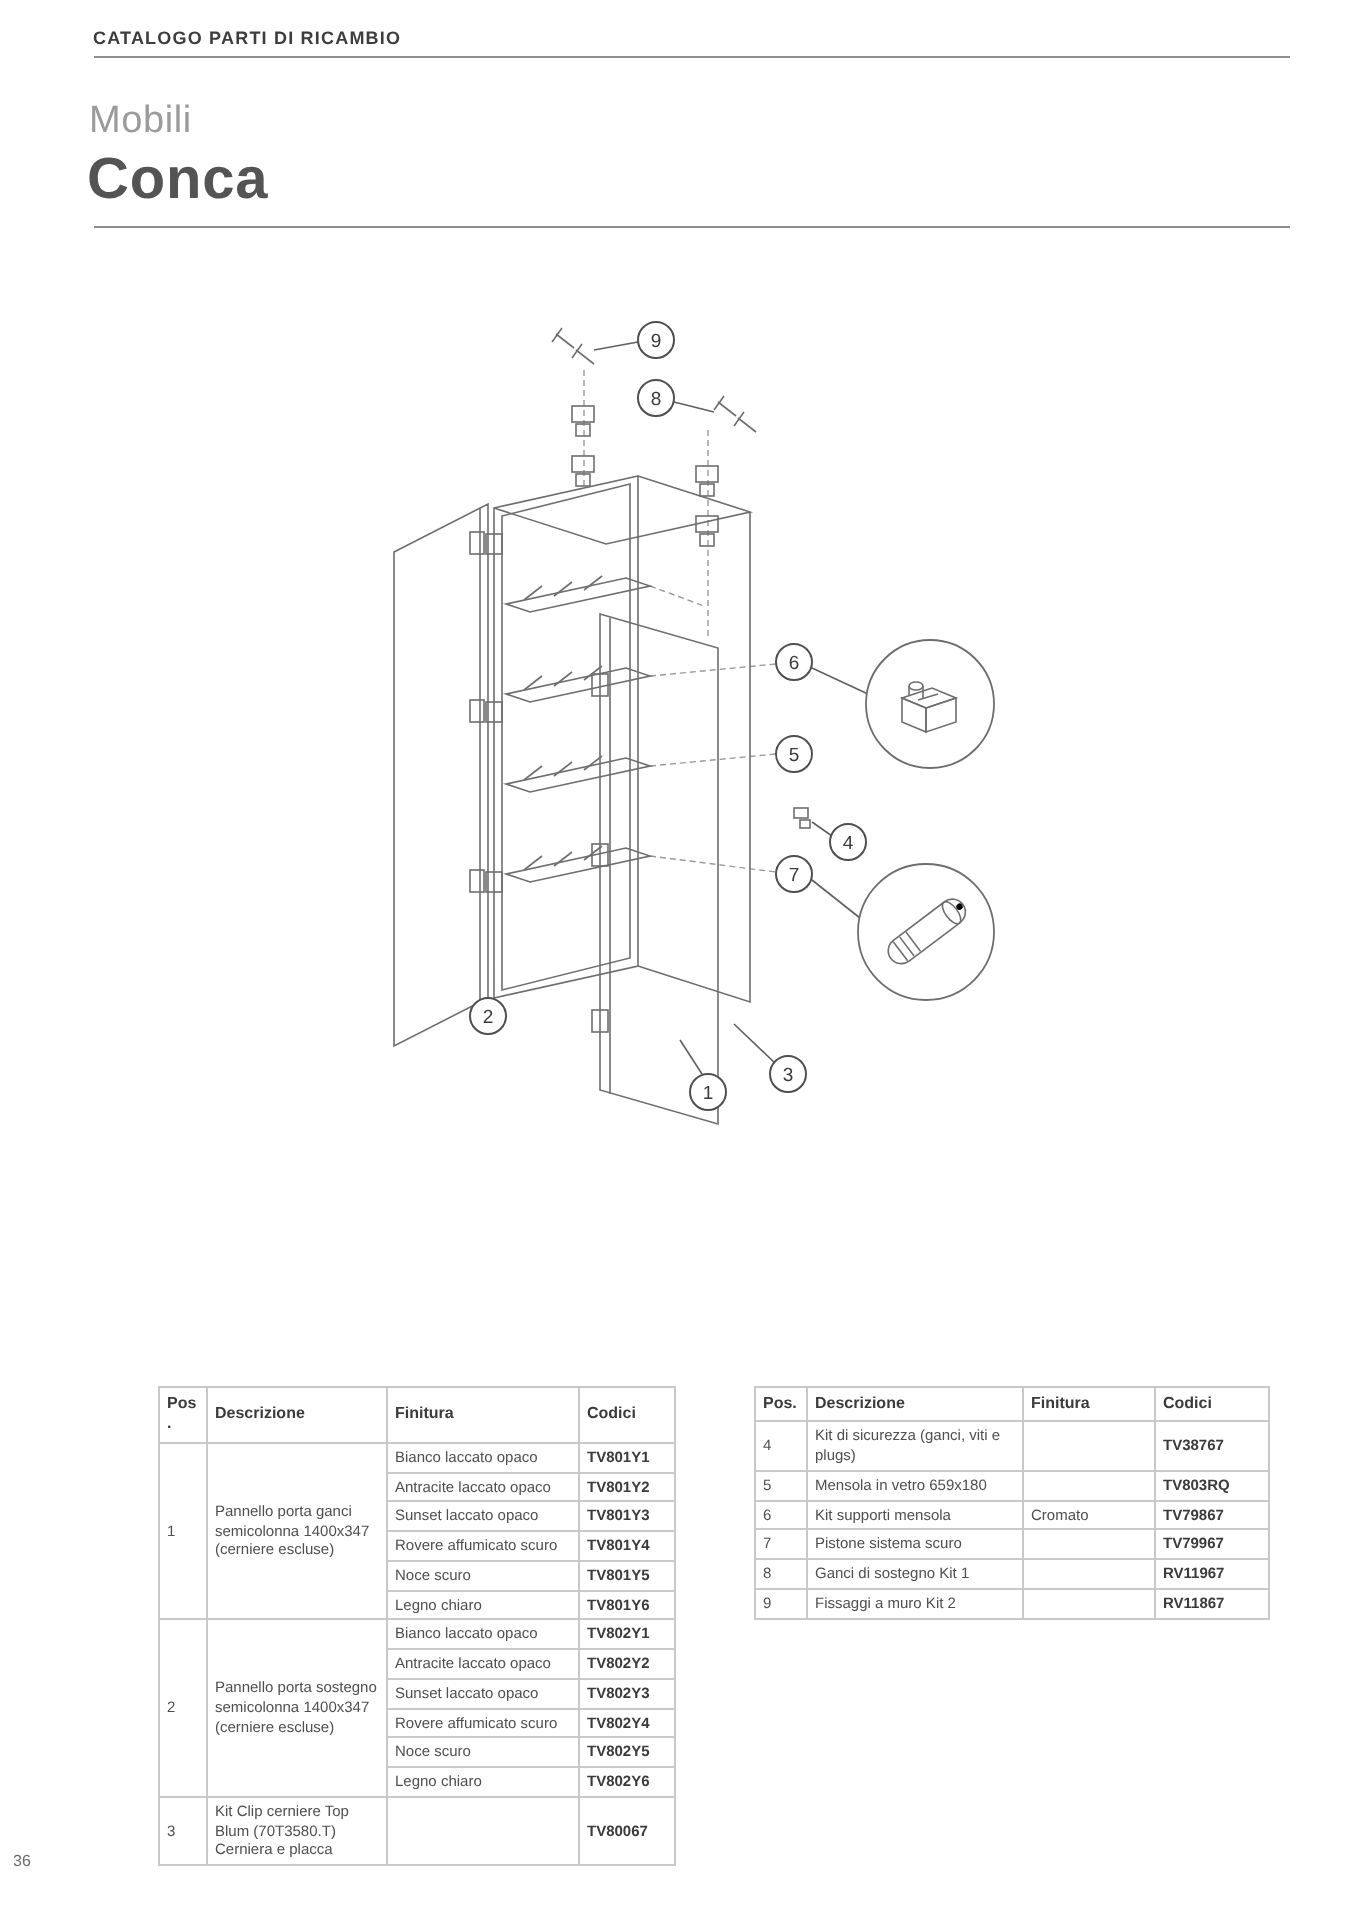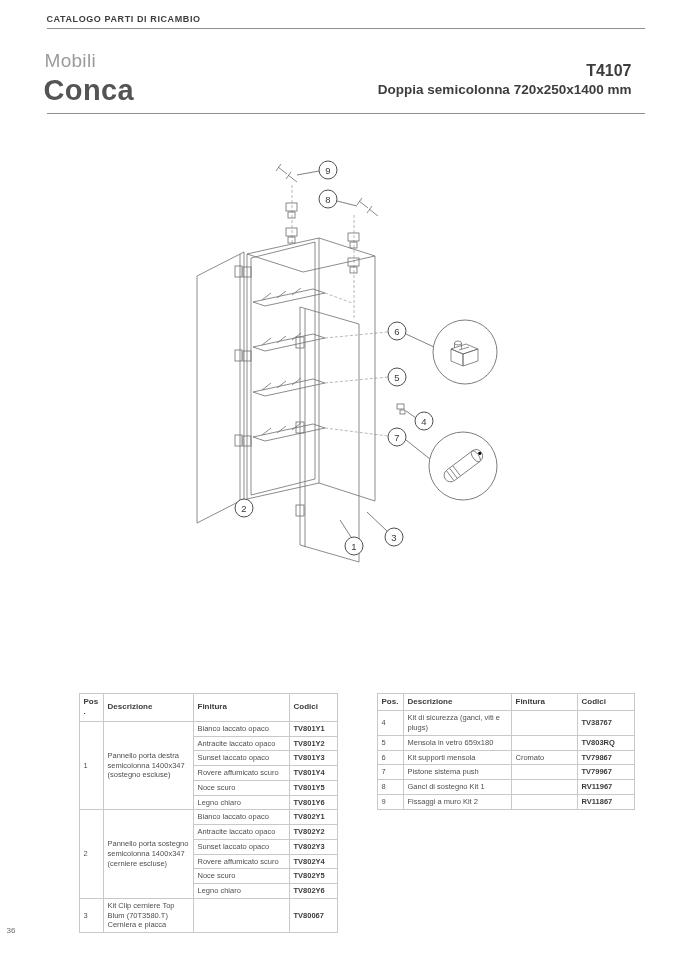--- a/index.html
+++ b/index.html
@@ -44,24 +44,20 @@
 <body>
 
 <div class="page">
 
   <div class="eyebrow">CATALOGO PARTI DI RICAMBIO</div>
   <div class="rule rule-top"></div>
 
   <div class="brand-line">Mobili</div>
   <div class="product-name">Conca</div>
 
-  <div class="title-right">
-    <div class="model-code">T4107</div>
-    <div class="model-desc">Doppia semicolonna 720x250x1400 mm</div>
-  </div>
   <div class="rule rule-bottom"></div>
 
   <div class="diagram">
     <svg width="678" height="470" viewBox="0 130 678 470">
 
       <g class="dash">
         <line x1="285" y1="185" x2="285" y2="243"></line>
         <line x1="347" y1="215" x2="347" y2="318"></line>
         <line x1="318" y1="293" x2="345" y2="303"></line>
         <line x1="318" y1="338" x2="381" y2="332"></line>
@@ -234,21 +230,21 @@
         <tr>
           <th>Pos.</th>
           <th>Descrizione</th>
           <th>Finitura</th>
           <th>Codici</th>
         </tr>
       </thead>
       <tbody>
           <tr>
             <td class="pos" rowspan="6">1</td>
-            <td class="desc" rowspan="6">Pannello porta destra semicolonna 1400x347 (sostegno escluse)</td>
+            <td class="desc" rowspan="6">Pannello porta ganci semicolonna 1400x347 (cerniere escluse)</td>
             <td class="fin">Bianco laccato opaco</td>
             <td class="code">TV801Y1</td>
           </tr>
           <tr>
             <td class="fin">Antracite laccato opaco</td>
             <td class="code">TV801Y2</td>
           </tr>
           <tr>
             <td class="fin">Sunset laccato opaco</td>
             <td class="code">TV801Y3</td>
@@ -329,21 +325,21 @@
             <td class="code">TV803RQ</td>
           </tr>
           <tr>
             <td class="pos">6</td>
             <td class="desc">Kit supporti mensola</td>
             <td class="fin">Cromato</td>
             <td class="code">TV79867</td>
           </tr>
           <tr>
             <td class="pos">7</td>
-            <td class="desc">Pistone sistema push</td>
+            <td class="desc">Pistone sistema scuro</td>
             <td class="fin"></td>
             <td class="code">TV79967</td>
           </tr>
           <tr>
             <td class="pos">8</td>
             <td class="desc">Ganci di sostegno Kit 1</td>
             <td class="fin"></td>
             <td class="code">RV11967</td>
           </tr>
           <tr>

